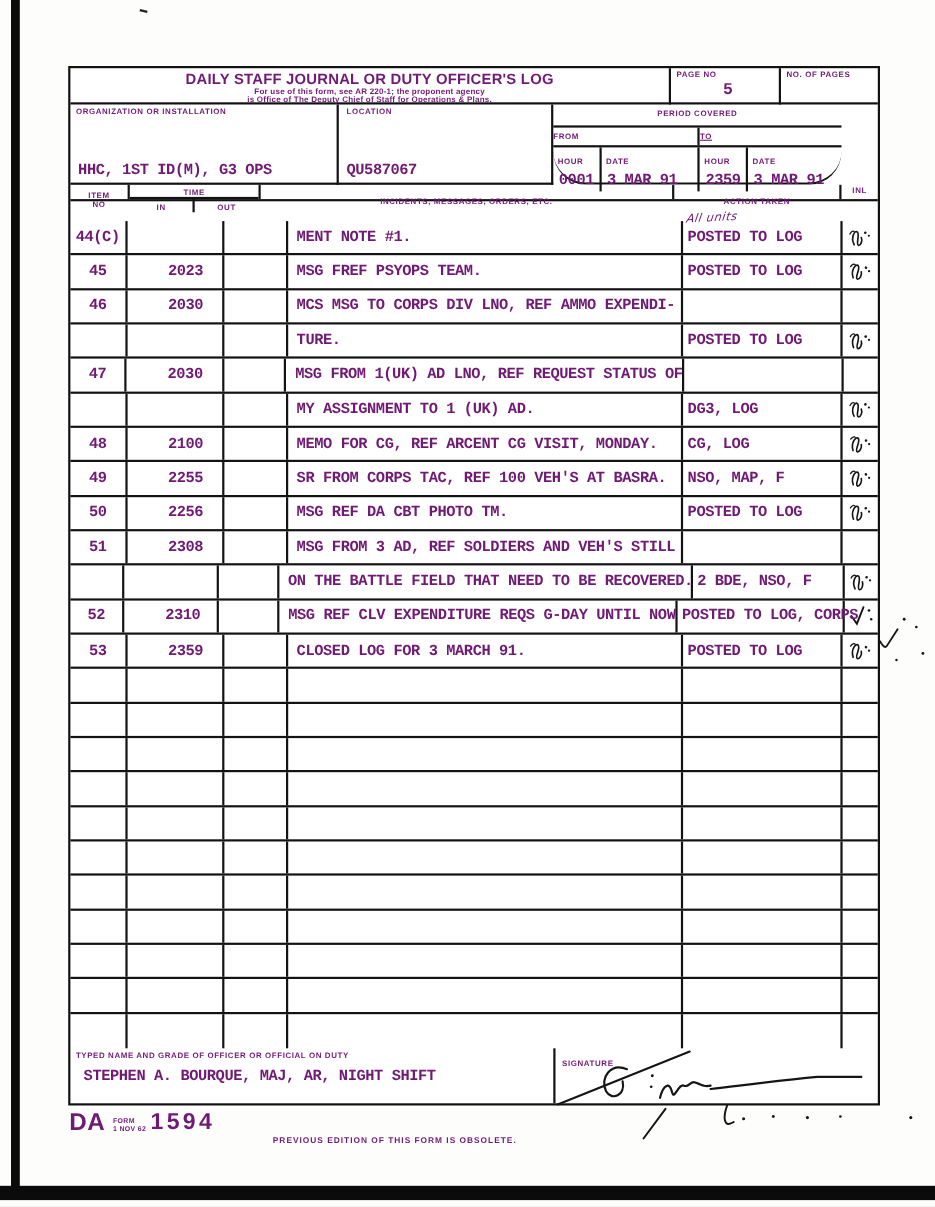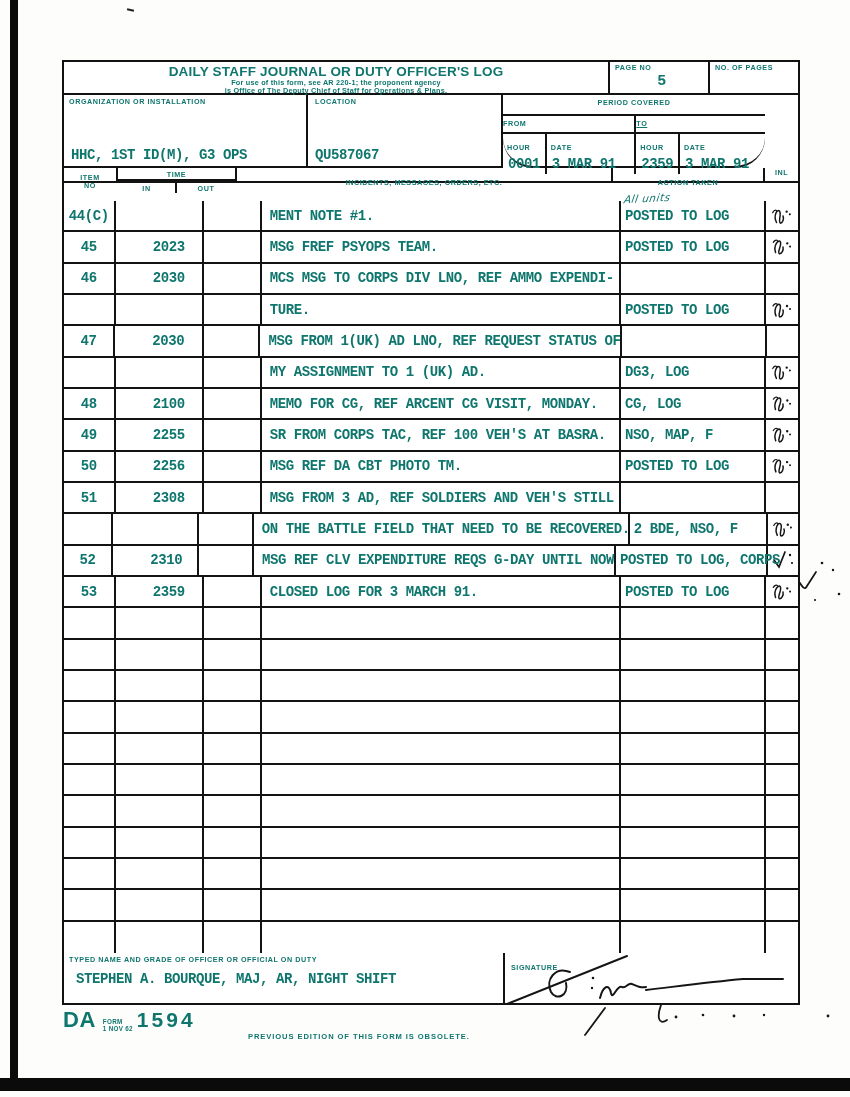--- a/index.html
+++ b/index.html
@@ -1,18 +1,18 @@
 <!DOCTYPE html>
 <html><head>
 <meta charset="utf-8">
 <style>
   html,body { margin:0; padding:0; background:#e8e8e8; }
   .page {
     position:relative; width:850px; height:1097px; background:#fdfdfc;
-    overflow:hidden; font-family:"Liberation Sans", sans-serif; color:#0f766e;
+    overflow:hidden; font-family:"Liberation Sans", sans-serif; color:#701a75;
   }
   
   .bar-left   { position:absolute; left:10px; top:0; width:8px; height:1086px; background:#0b0b0b; }
   .bar-bottom { position:absolute; left:0; top:1078px; width:850px; height:13px; background:#0b0b0b; }
   .speck-top  { position:absolute; left:127px; top:9px; width:7px; height:2px; background:#222; transform:rotate(12deg); }
   .speck-53   { position:absolute; left:768px; top:641px; width:2.5px; height:8px; background:#111; border-radius:2px; transform:rotate(22deg); }
 
   .form { position:absolute; left:62px; top:60px; width:738px; height:945px;
           border:2px solid #121212; box-sizing:border-box; background:#fff; }
   .abs { position:absolute; box-sizing:border-box; }
@@ -76,21 +76,21 @@
           font-style:italic; font-size:10.5px; font-weight:500; letter-spacing:0.5px;
           transform:rotate(-3deg) skewX(-12deg); white-space:nowrap; }
   .inl-mark { display:block; }
 
   
   .sec-typed { left:0; top:891px; width:441px; height:50px; padding:3px 0 0 5px; }
   .typed-val { position:absolute; bottom:16px; left:12px; }
   .sec-sig { left:441px; top:891px; width:293px; height:50px; padding:3px 0 0 6px; border-right:none; }
 
   
-  .footer-id { position:absolute; left:63px; top:1008px; display:flex; align-items:flex-end; }
+  .footer-id { position:absolute; left:63px; top:1008px; display:flex; align-items:center; }
   .da { font-size:22px; font-weight:700; letter-spacing:0.5px; line-height:24px; }
   .form-stack { font-size:6.3px; font-weight:700; line-height:7px; margin:6px 4px 0 7px; letter-spacing:0.3px; }
   .fnum { font-size:21px; font-weight:700; letter-spacing:3px; line-height:24px; }
   .obsolete { position:absolute; left:248px; top:1032px; font-size:7.6px; font-weight:700; letter-spacing:0.9px; }
 
   svg.hand { position:absolute; overflow:visible; z-index:6; }
 </style>
 </head>
 <body>
 

